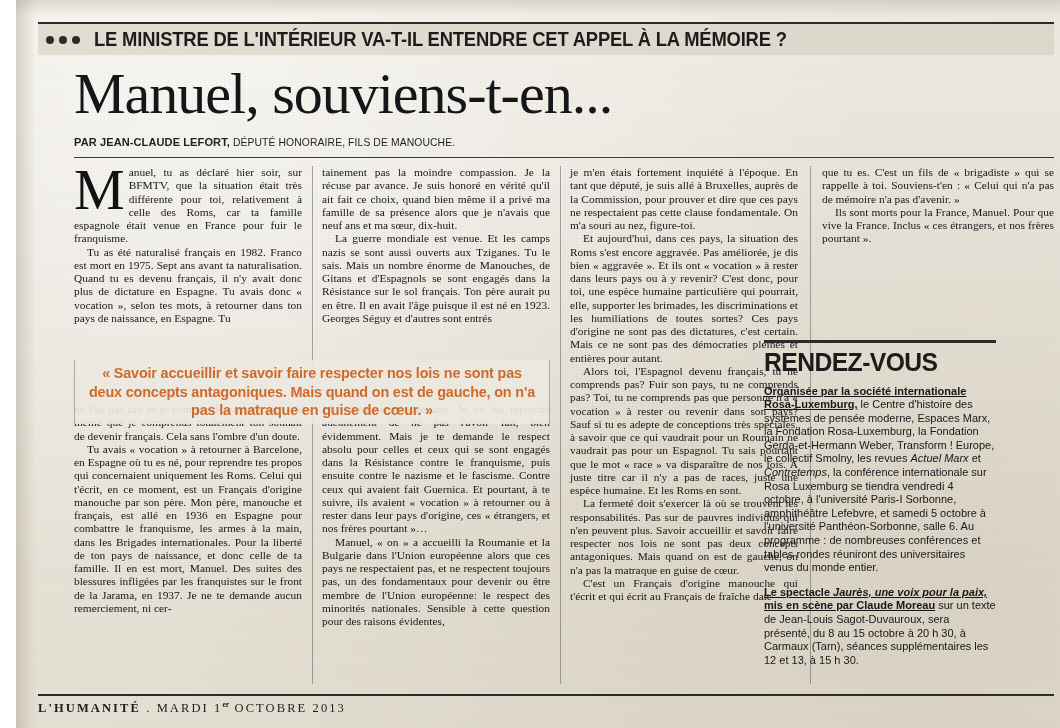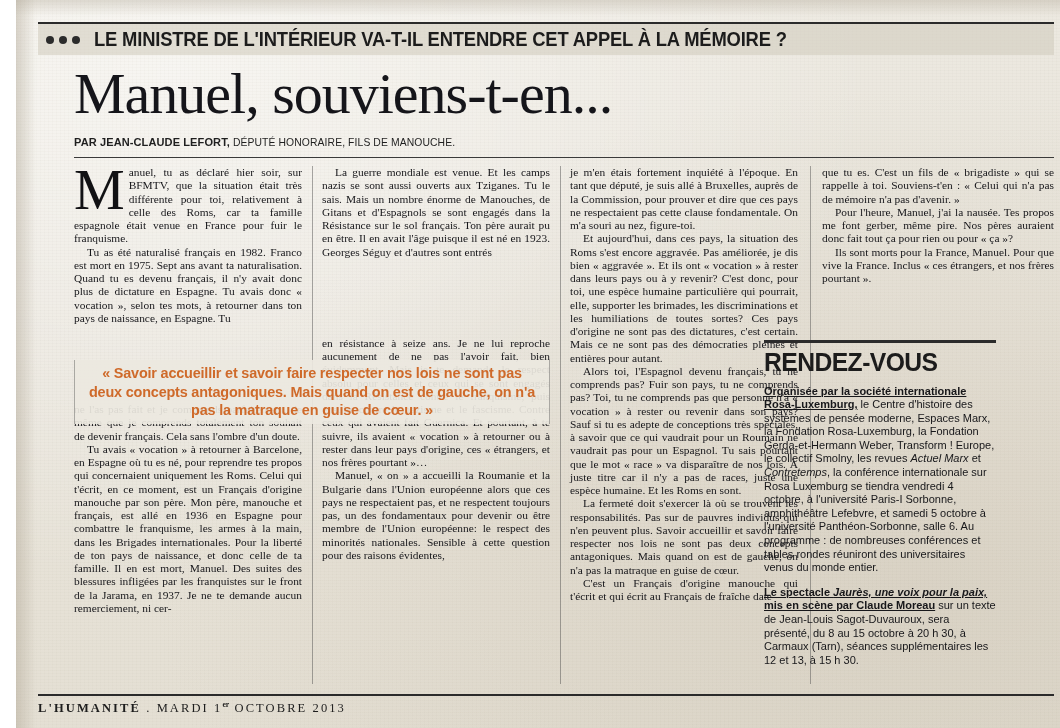--- a/index.html
+++ b/index.html
@@ -298,37 +298,37 @@
 
     <div class="col" id="c1">
       <p class="first"><span class="dropcap">M</span><span>anuel, tu as déclaré hier soir, sur BFMTV, que la situation était très différente pour toi, relativement à celle des Roms, car ta famille espagnole était venue en France pour fuir le franquisme.</span></p>
       <p>Tu as été naturalisé français en 1982. Franco est mort en 1975. Sept ans avant ta naturalisation. Quand tu es devenu français, il n'y avait donc plus de dictature en Espagne. Tu avais donc « vocation », selon tes mots, à retourner dans ton pays de naissance, en Espagne. Tu</p>
       <div style="height:78px"></div>
       <p class="first">ne l'as pas fait et je comprends parfaitement, de même que je comprends totalement ton souhait de devenir français. Cela sans l'ombre d'un doute.</p>
       <p>Tu avais « vocation » à retourner à Barcelone, en Espagne où tu es né, pour reprendre tes propos qui concernaient uniquement les Roms. Celui qui t'écrit, en ce moment, est un Français d'origine manouche par son père. Mon père, manouche et français, est allé en 1936 en Espagne pour combattre le franquisme, les armes à la main, dans les Brigades internationales. Pour la liberté de ton pays de naissance, et donc celle de ta famille. Il en est mort, Manuel. Des suites des blessures infligées par les franquistes sur le front de la Jarama, en 1937. Je ne te demande aucun remerciement, ni cer-</p>
     </div>
 
     <div class="col" id="c2">
+      <p class="first">tainement pas la moindre compassion. Je la récuse par avance. Je suis honoré en vérité qu'il ait fait ce choix, quand bien même il a privé ma famille de sa présence alors que je n'avais que neuf ans et ma sœur, dix-huit.</p>
       <p>La guerre mondiale est venue. Et les camps nazis se sont aussi ouverts aux Tziganes. Tu le sais. Mais un nombre énorme de Manouches, de Gitans et d'Espagnols se sont engagés dans la Résistance sur le sol français. Ton père aurait pu en être. Il en avait l'âge puisque il est né en 1923. Georges Séguy et d'autres sont entrés</p>
       <div style="height:78px"></div>
       <p class="first">en résistance à seize ans. Je ne lui reproche aucunement de ne pas l'avoir fait, bien évidemment. Mais je te demande le respect absolu pour celles et ceux qui se sont engagés dans la Résistance contre le franquisme, puis ensuite contre le nazisme et le fascisme. Contre ceux qui avaient fait Guernica. Et pourtant, à te suivre, ils avaient « vocation » à retourner ou à rester dans leur pays d'origine, ces « étrangers, et nos frères pourtant »…</p>
       <p>Manuel, « on » a accueilli la Roumanie et la Bulgarie dans l'Union européenne alors que ces pays ne respectaient pas, et ne respectent toujours pas, un des fondamentaux pour devenir ou être membre de l'Union européenne: le respect des minorités nationales. Sensible à cette question pour des raisons évidentes,</p>
     </div>
 
     <div class="col" id="c3">
       <p class="first">je m'en étais fortement inquiété à l'époque. En tant que député, je suis allé à Bruxelles, auprès de la Commission, pour prouver et dire que ces pays ne respectaient pas cette clause fondamentale. On m'a souri au nez, figure-toi.</p>
       <p>Et aujourd'hui, dans ces pays, la situation des Roms s'est encore aggravée. Pas améliorée, je dis bien « aggravée ». Et ils ont « vocation » à rester dans leurs pays ou à y revenir? C'est donc, pour toi, une espèce humaine particulière qui pourrait, elle, supporter les brimades, les discriminations et les humiliations de toutes sortes? Ces pays d'origine ne sont pas des dictatures, c'est certain. Mais ce ne sont pas des démocraties pleines et entières pour autant.</p>
       <p>Alors toi, l'Espagnol devenu français, tu ne comprends pas? Fuir son pays, tu ne comprends pas? Toi, tu ne comprends pas que personne n'a « vocation » à rester ou revenir dans son pays? Sauf si tu es adepte de conceptions très spéciales, à savoir que ce qui vaudrait pour un Roumain ne vaudrait pas pour un Espagnol. Tu sais pourtant que le mot « race » va disparaître de nos lois. À juste titre car il n'y a pas de races, juste une espèce humaine. Et les Roms en sont.</p>
       <p>La fermeté doit s'exercer là où se trouvent les responsabilités. Pas sur de pauvres individus qui n'en peuvent plus. Savoir accueillir et savoir faire respecter nos lois ne sont pas deux concepts antagoniques. Mais quand on est de gauche, on n'a pas la matraque en guise de cœur.</p>
       <p>C'est un Français d'origine manouche qui t'écrit et qui écrit au Français de fraîche date</p>
     </div>
 
     <div class="col" id="c4">
       <p class="first">que tu es. C'est un fils de « brigadiste » qui se rappelle à toi. Souviens-t'en : « Celui qui n'a pas de mémoire n'a pas d'avenir. »</p>
-      <p>Pour l'heure, Manuel, j'ai la nausée. Tes propos me font gerber, même pire. Nos pères auraient donc fait tout ça pour rien ou pour « ça »?</p>
       <p>Ils sont morts pour la France, Manuel. Pour que vive la France. Inclus « ces étrangers, et nos frères pourtant ».</p>
     </div>
   </div>
 
   <div class="pullquote">
     <div class="pq-text">« Savoir accueillir et savoir faire respecter nos lois ne sont pas deux concepts antagoniques. Mais quand on est de gauche, on n'a  pas la matraque en guise de cœur. »</div>
   </div>
 
   <div class="rdv">
     <div class="rdv-rule-top"></div>

